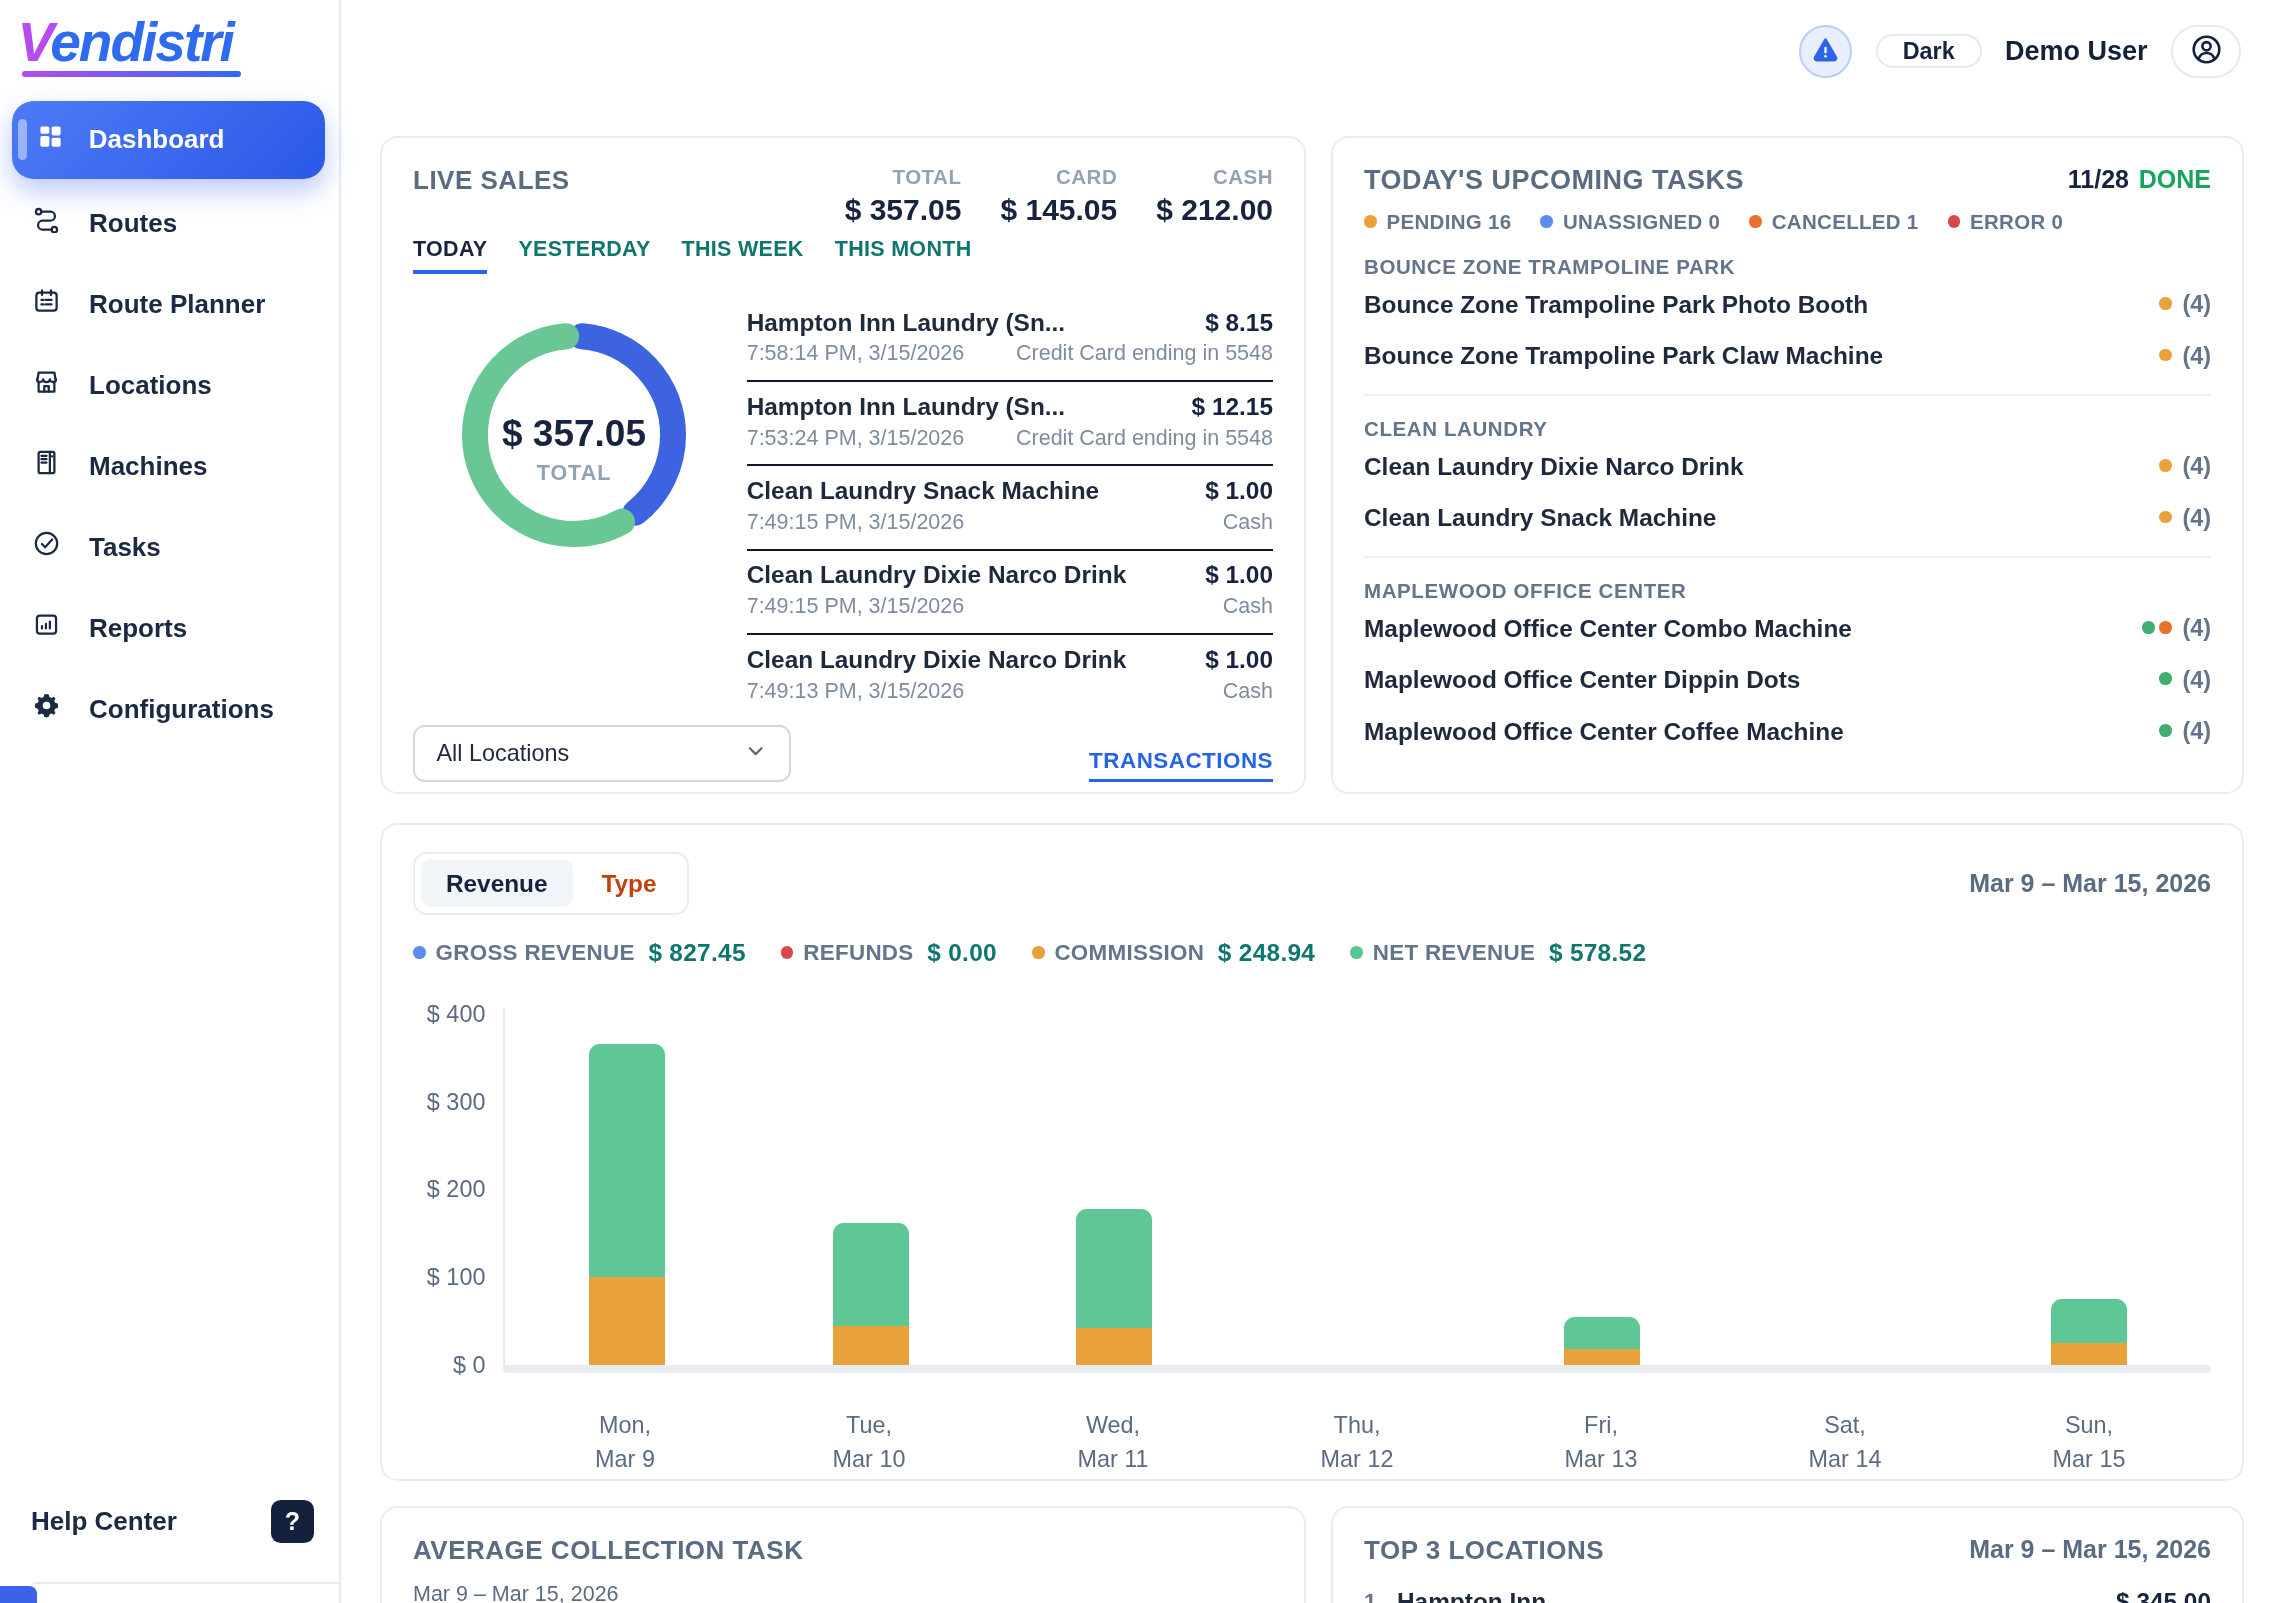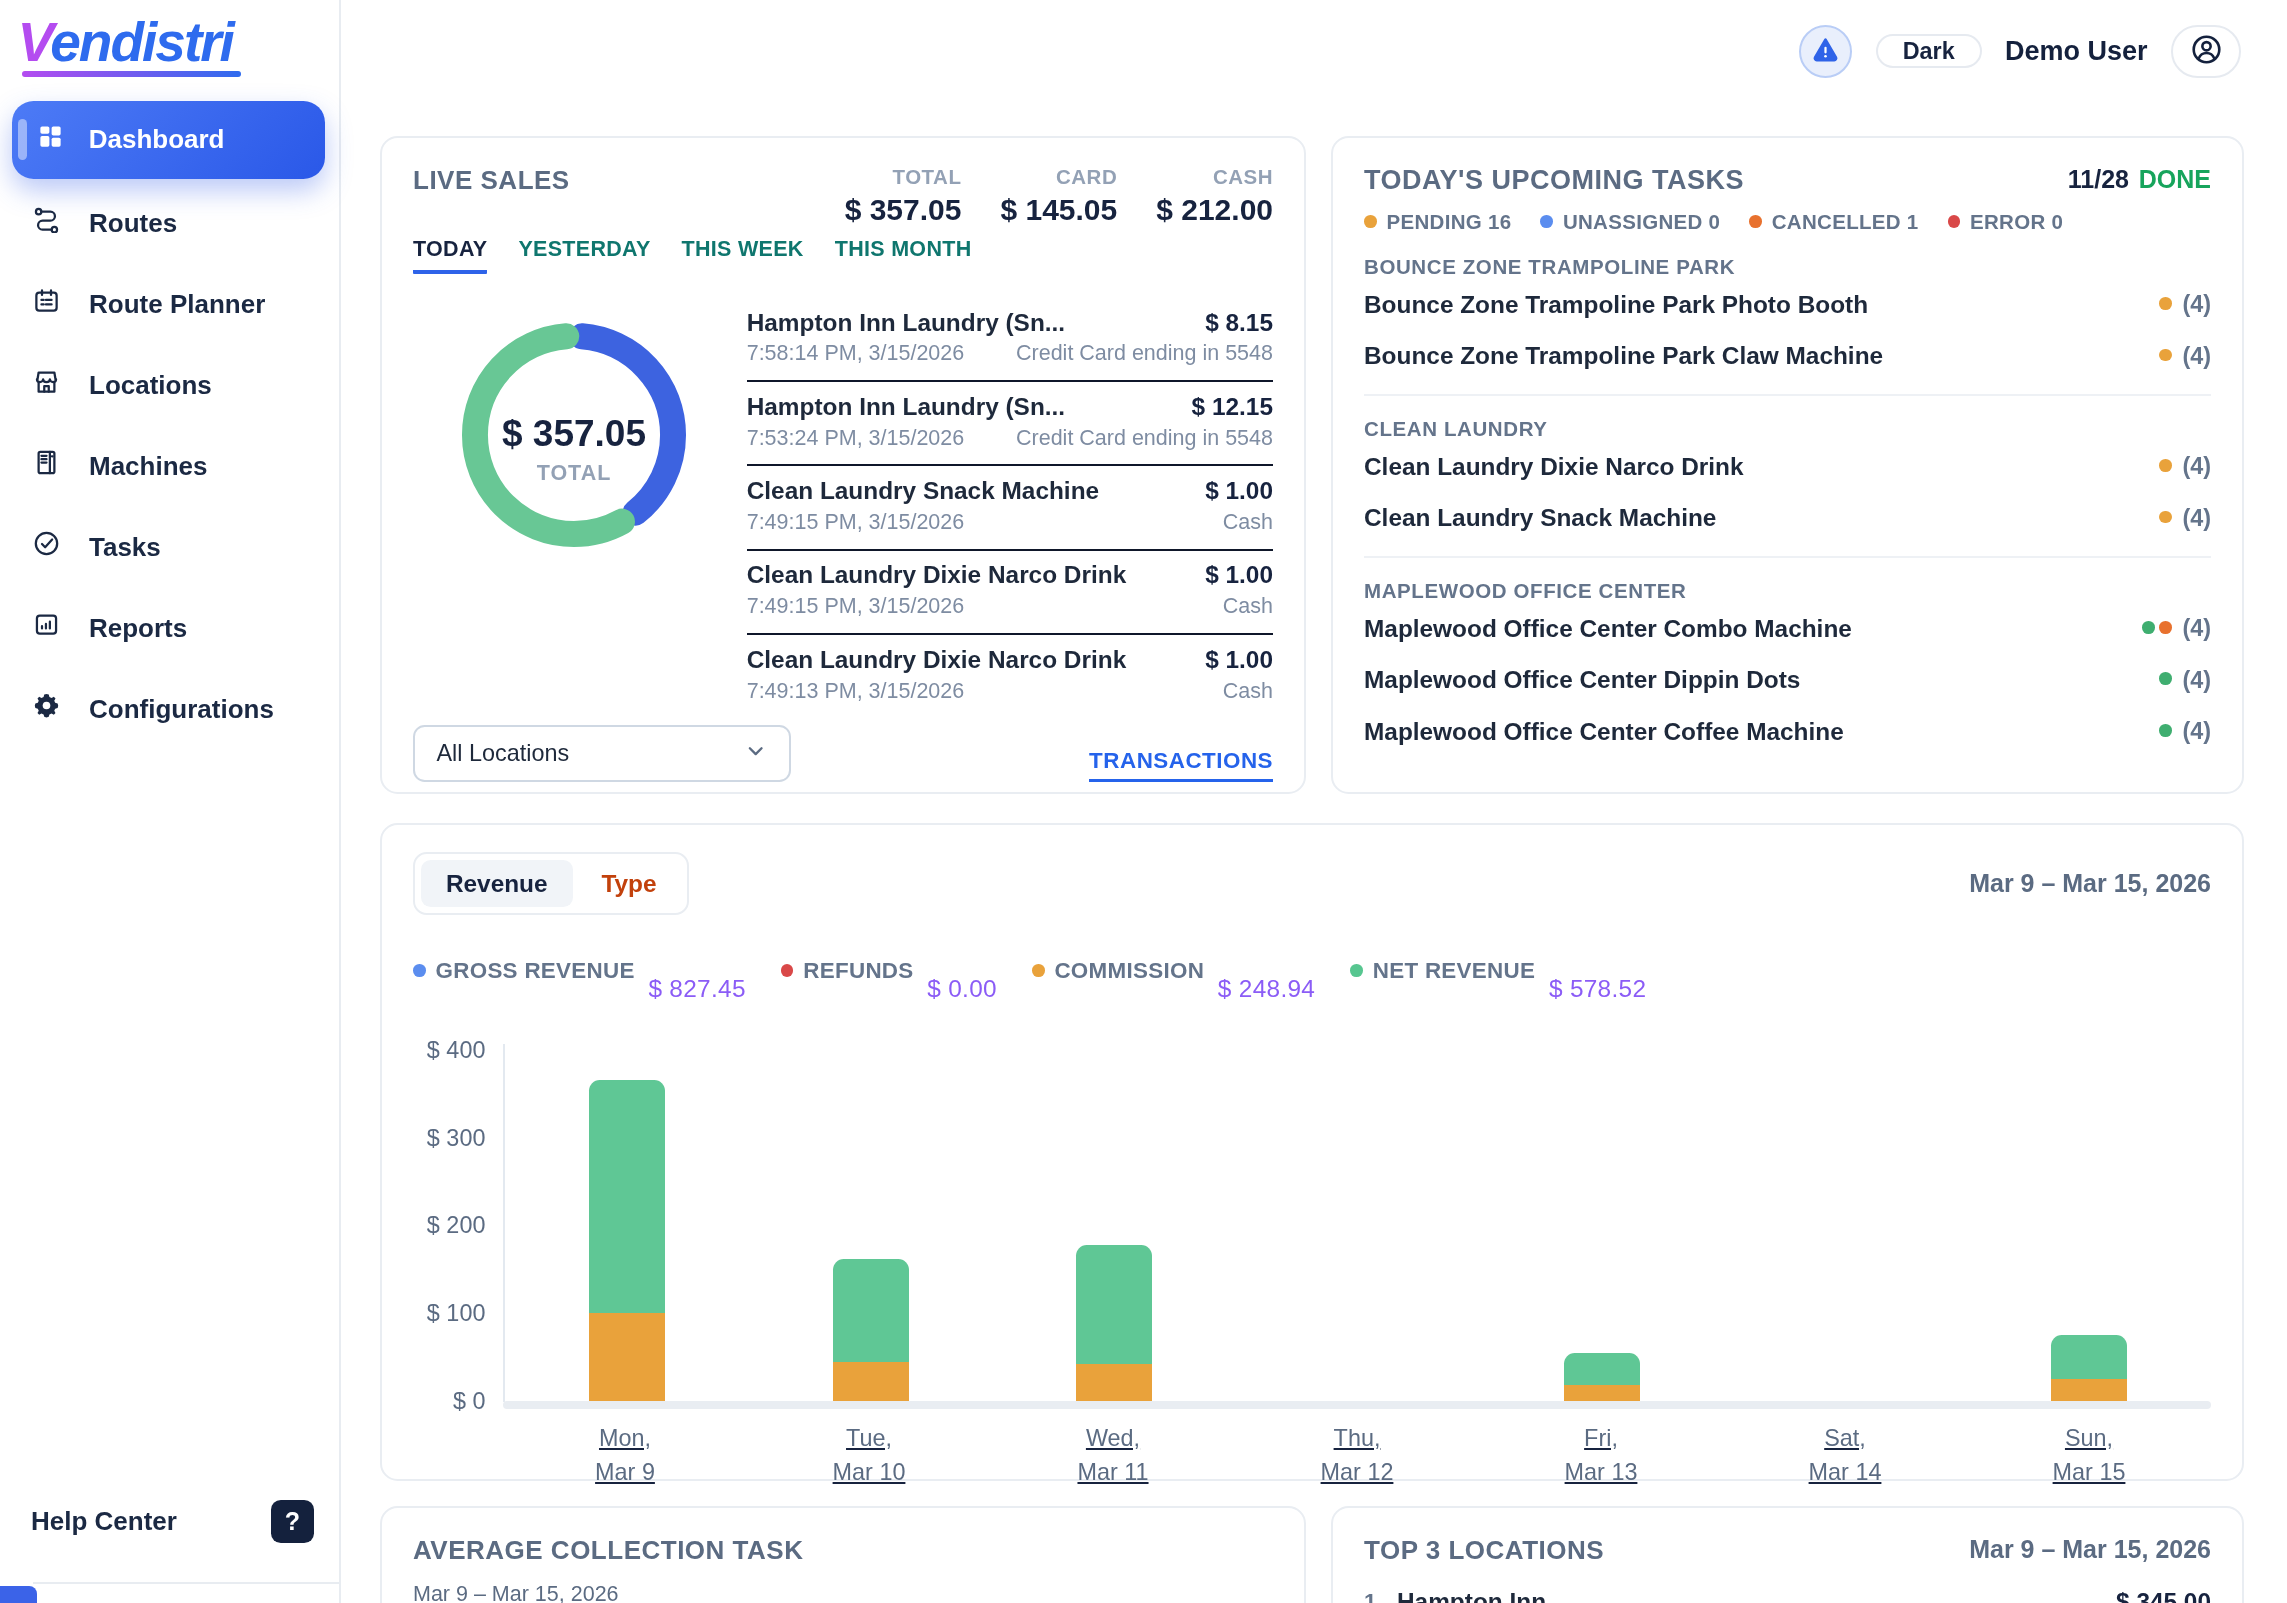--- a/index.html
+++ b/index.html
@@ -86,34 +86,34 @@
   .t-divider { height:2px; background:#eef1f5; margin:11.7px 0 2px; }
 
   
   .r-head { display:flex; justify-content:space-between; align-items:center; }
   .toggle { border:2px solid #e9edf2; border-radius:13.7px; padding:5.9px; display:flex; gap:3.9px; }
   .toggle-opt { padding:9.8px 25px; border-radius:9.8px; font-size:24.4px; font-weight:700; color:#c2410c; cursor:pointer; }
   .toggle-opt.active { background:#f1f4f8; color:#17233f; }
   .r-date { font-size:25px; font-weight:600; color:#5b6b82; }
   .r-legend { display:flex; gap:35px; margin-top:23.4px; align-items:center; }
   .r-legend .legend-item { font-size:22.4px; }
-  .r-legend .lval { font-size:24.4px; font-weight:400; color:#8b5cf6; margin-left:3.9px;margin-top:36px; }
+  .r-legend .lval { font-size:24.4px; font-weight:700; color:#0f766e; margin-left:3.9px; }
   .chart { margin-top:41px; }
   .chart-inner { display:flex; }
   .yaxis { width:90px; position:relative; height:365px; }
   .yaxis span { position:absolute; right:17.6px; font-size:23.4px; color:#5b6b82; line-height:27px; white-space:nowrap; }
   .plot { flex:1; position:relative; height:365px; }
   .axis-v { position:absolute; left:0; top:0; bottom:6.8px; width:2px; background:#e3e9f0; }
   .baseline { position:absolute; left:0; right:0; bottom:0; height:7.8px; background:#e9edf2; border-radius:3.9px; }
   .bars { position:absolute; left:2px; right:0; top:0; bottom:7.8px; display:flex; align-items:flex-end; }
   .bar-col { flex:1; display:flex; justify-content:center; align-items:flex-end; }
   .bar { width:76px; display:flex; flex-direction:column; justify-content:flex-end; }
   .seg { width:100%; }
   .seg.top { border-radius:10.7px 10.7px 0 0; }
-  .xlabels { display:flex; margin-left:90px; margin-top:13px;text-decoration:underline; }
+  .xlabels { display:flex; margin-left:90px; margin-top:36px; }
   .xlabels div { flex:1; text-align:center; font-size:23.4px; color:#5b6b82; white-space:pre-line; line-height:1.45; }
 
   
   .avg-sub { font-size:21.5px; color:#5b6b82; margin-top:15.6px; }
   .tl-head { display:flex; justify-content:space-between; align-items:flex-start; }
   .tl-row { display:flex; align-items:center; margin-top:21.5px; cursor:pointer; }
   .tl-rank { font-size:22.4px; font-weight:600; color:#64748b; width:33px; }
   .tl-name { font-size:24.4px; font-weight:700; color:#1e293b; }
   .tl-val { margin-left:auto; font-size:24.4px; font-weight:800; color:#17233f; }
 </style>

